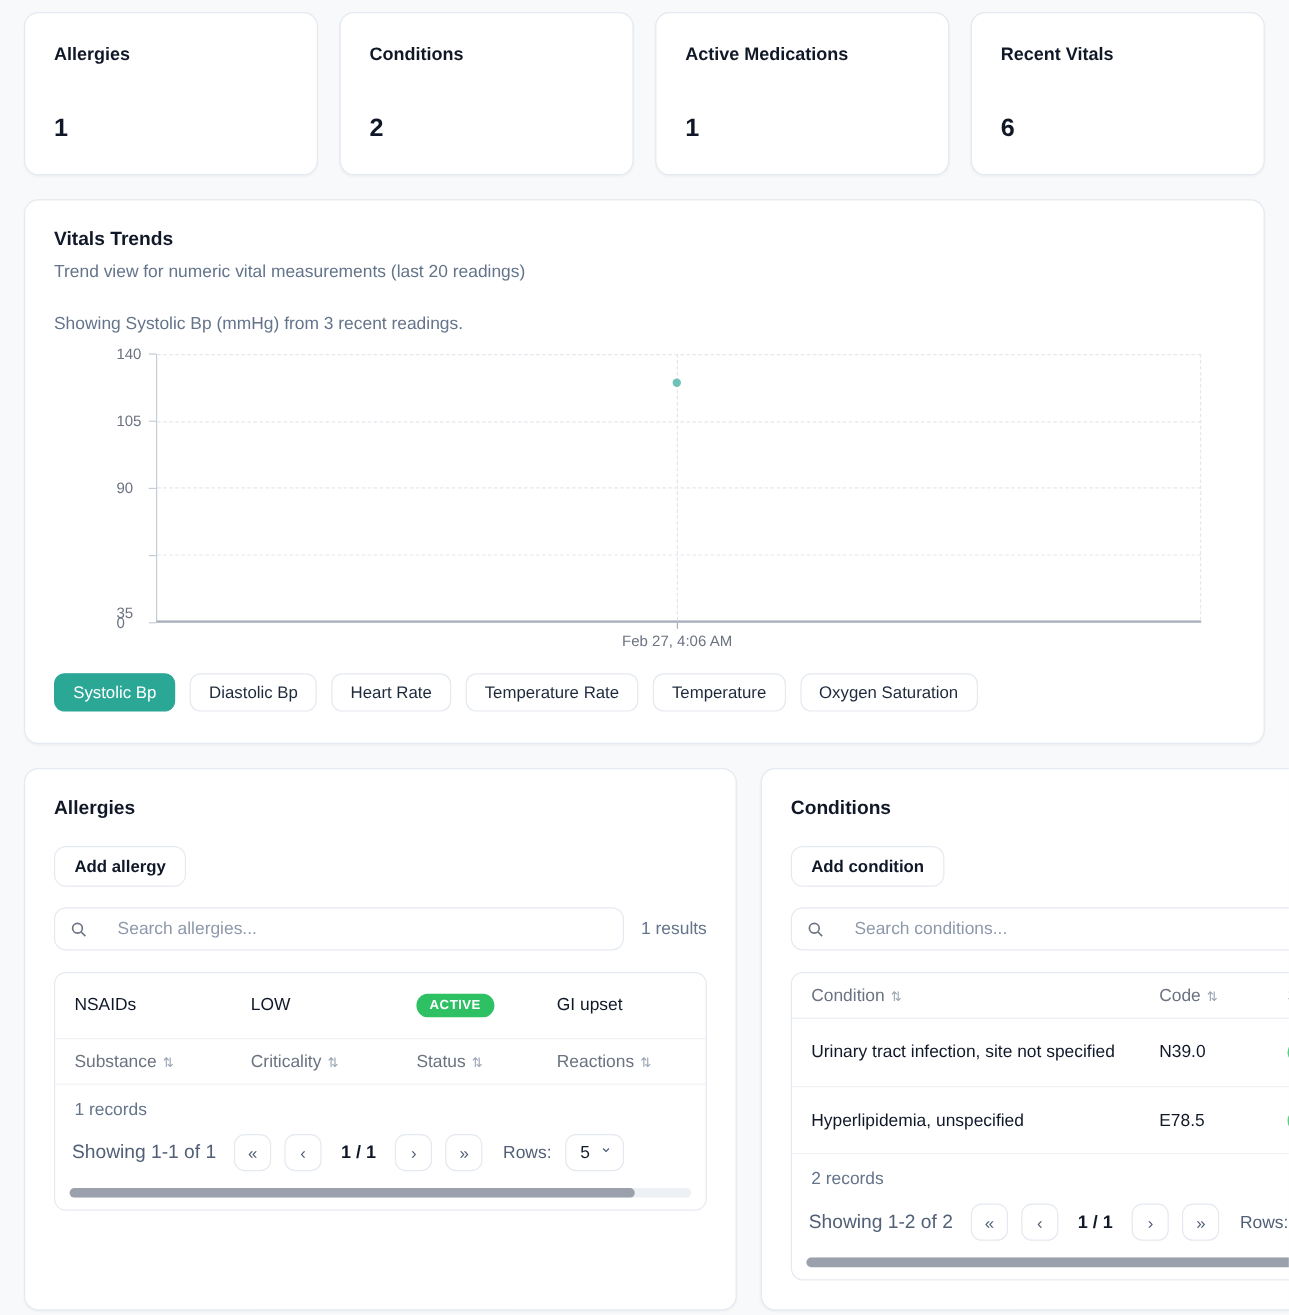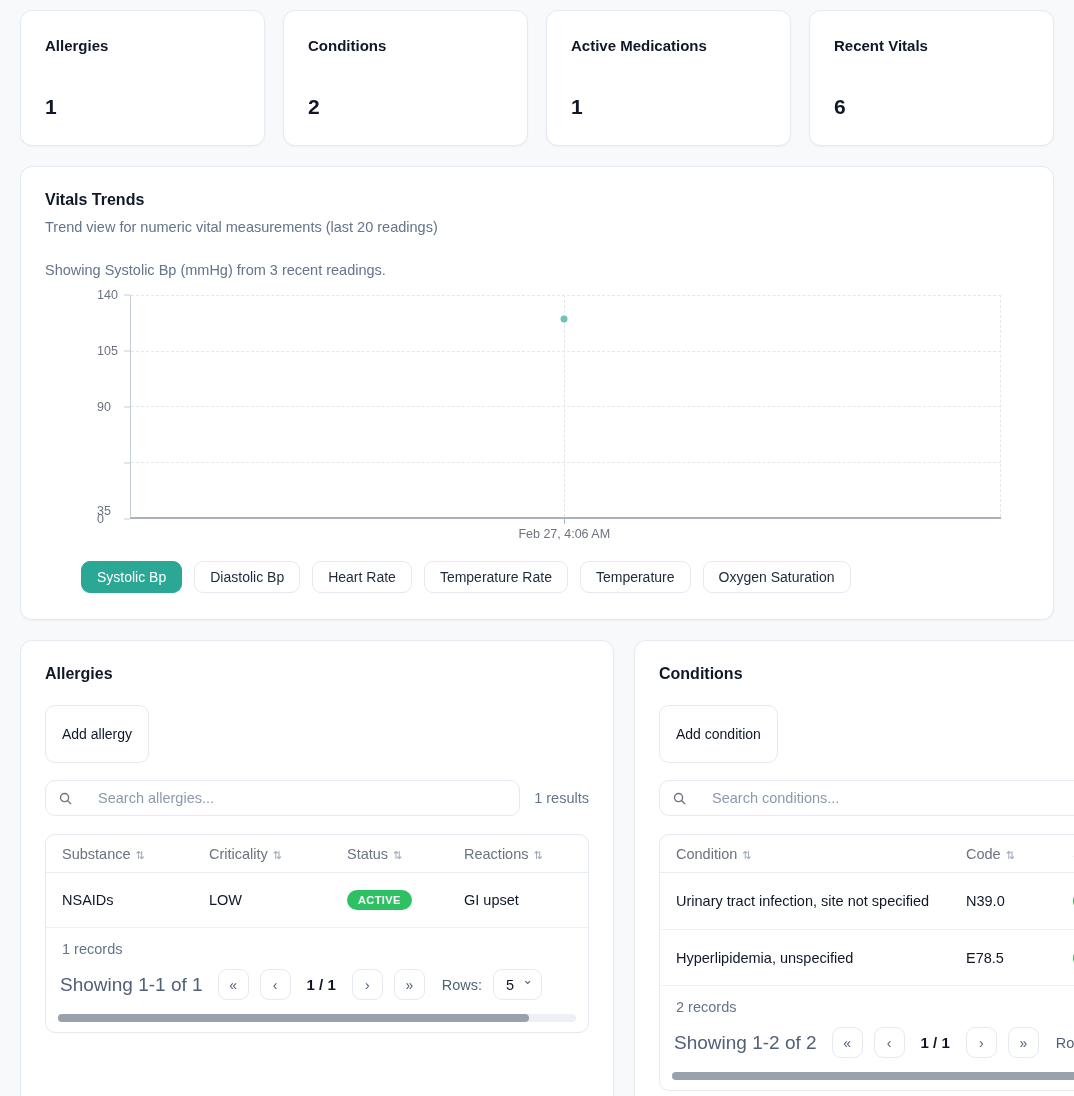--- a/index.html
+++ b/index.html
@@ -36,27 +36,27 @@
   .dot{position:absolute; width:7px; height:7px; border-radius:50%; background:var(--point);
        transform:translate(-50%,-50%);}
   .ylab{position:absolute; right:8px; transform:translateY(-50%); font-size:12.5px; color:#6b7280;}
   .ytick{position:absolute; width:6px; height:0; border-top:1px solid var(--axis); transform:translateY(-50%);}
   .xtick{position:absolute; width:0; height:5px; border-left:1px solid #aab1bc; bottom:-7px;}
   .xlab{position:absolute; bottom:-24px; transform:translateX(-50%); font-size:12.5px; color:#6b7280; white-space:nowrap;}
 
   .filter-row{display:flex; gap:12px; margin-top:22px;}
   .chip{font-size:14px; font-weight:500; color:#1e293b; background:#fff; border:1px solid var(--card-border);
         border-radius:9px; padding:7px 15px; cursor:pointer; white-space:nowrap;}
-  .chip.active{background:var(--accent); border-color:var(--accent); color:#fff;margin-left:36px;}
+  .chip.active{background:var(--accent); border-color:var(--accent); color:#fff;}
 
   
   .bottom-grid{display:grid; grid-template-columns:1fr 1fr; gap:20px; margin-top:20px;}
   .panel{padding:24px; min-height:442px;}
-  .add-btn{margin-top:22px; display:inline-block; font-size:14px; font-weight:400; color:var(--dark);
-           background:#fff; border:1px solid var(--card-border); border-radius:10px; padding:20px 16px; cursor:pointer;}
+  .add-btn{margin-top:22px; display:inline-block; font-size:14px; font-weight:700; color:var(--dark);
+           background:#fff; border:1px solid var(--card-border); border-radius:10px; padding:8px 16px; cursor:pointer;}
   .search-row{display:flex; align-items:center; margin-top:17px; gap:14px;}
   .search-box{flex:1; display:flex; align-items:center; gap:25px; border:1px solid var(--card-border);
               border-radius:10px; padding:0 12px; height:36px; background:#fff;}
   .search-box input{border:none; outline:none; flex:1; font-size:14.5px; font-family:inherit; color:var(--dark); background:transparent;}
   .search-box input::placeholder{color:#8d99ab;}
   .results-text{color:var(--gray); font-size:14.5px; white-space:nowrap;}
 
   .table-box{margin-top:18px; border:1px solid var(--card-border); border-radius:10px; overflow:hidden; padding-bottom:8px;}
   .t-scroll{overflow:hidden;}
   .t-row{display:flex; align-items:center; white-space:nowrap;}
@@ -65,21 +65,21 @@
   .t-data{border-bottom:1px solid #eef1f5; height:55px; font-size:14.5px; cursor:pointer;}
   .cell{padding:0 16px; flex:none; overflow:hidden;}
   .sort{font-size:11px; color:#9aa5b4; margin-left:5px;}
   .badge{display:inline-block; background:var(--green); color:#fff; font-size:11px; font-weight:700;
          letter-spacing:.4px; border-radius:999px; padding:4px 11px;}
   .al-w{width:542px;} .al-c1{width:147px;} .al-c2{width:138px;} .al-c3{width:117px;} .al-c4{width:140px;}
   .co-w{width:547px;} .co-c1{width:290px;} .co-c2{width:107px;} .co-c3{width:150px;}
 
   .records-line{padding:13px 16px 2px; color:var(--gray); font-size:14.5px;}
   .pager{display:flex; align-items:center; gap:11px; padding:10px 14px 4px; flex-wrap:nowrap;}
-  .showing{color:#526077; font-size:19px; margin-right:4px; white-space:nowrap;}
+  .showing{color:#526077; font-size:16px; margin-right:4px; white-space:nowrap;}
   .pg-btn{width:31px; height:31px; border:1px solid var(--card-border); background:#fff; border-radius:9px;
           color:#526077; font-size:14px; display:flex; align-items:center; justify-content:center; cursor:pointer;}
   .pg-ind{font-size:15px; font-weight:600; margin:0 5px; white-space:nowrap;}
   .rows-lbl{color:#526077; font-size:14.5px; margin-left:6px; white-space:nowrap;}
   .sel-wrap{position:relative;}
   .sel-wrap select{appearance:none; -webkit-appearance:none; border:1px solid var(--card-border); background:#fff;
           border-radius:9px; height:31px; padding:0 26px 0 12px; font-size:14.5px; font-family:inherit; color:var(--dark); cursor:pointer;}
   .sel-wrap:after{content:"⌄"; position:absolute; right:9px; top:3px; color:#526077; font-size:13px; pointer-events:none;}
   .scrollbar{height:8px; background:#edf0f4; border-radius:4px; margin:10px 12px 2px; position:relative;}
   .thumb{position:absolute; left:0; top:0; height:8px; width:91%; background:#9aa1ac; border-radius:4px; cursor:grab;}
@@ -162,31 +162,31 @@
             <circle cx="10.5" cy="10.5" r="6.5"></circle>
               <line x1="15.5" y1="15.5" x2="21" y2="21"></line>
           </svg>
           <input type="text" placeholder="Search allergies..." style="">
         </div>
         <span class="results-text">1 results</span>
       </div>
 
       <div class="table-box">
         <div class="t-scroll">
+          <div class="t-row t-data al-w">
+            <div class="cell al-c1">NSAIDs</div>
+            <div class="cell al-c2">LOW</div>
+            <div class="cell al-c3"><span class="badge">ACTIVE</span></div>
+            <div class="cell al-c4">GI upset</div>
+          </div>
           <div class="t-row t-head al-w">
             <div class="cell al-c1"><span>Substance</span><span class="sort">⇅</span></div>
             <div class="cell al-c2"><span>Criticality</span><span class="sort">⇅</span></div>
             <div class="cell al-c3"><span>Status</span><span class="sort">⇅</span></div>
             <div class="cell al-c4"><span>Reactions</span><span class="sort">⇅</span></div>
-          </div>
-          <div class="t-row t-data al-w">
-            <div class="cell al-c1">NSAIDs</div>
-            <div class="cell al-c2">LOW</div>
-            <div class="cell al-c3"><span class="badge">ACTIVE</span></div>
-            <div class="cell al-c4">GI upset</div>
           </div>
         </div>
         <div class="records-line">1 records</div>
         <div class="pager">
           <span class="showing">Showing 1-1 of 1</span>
           <button class="pg-btn">«</button>
           <button class="pg-btn">‹</button>
           <span class="pg-ind">1 / 1</span>
           <button class="pg-btn">›</button>
           <button class="pg-btn">»</button>

